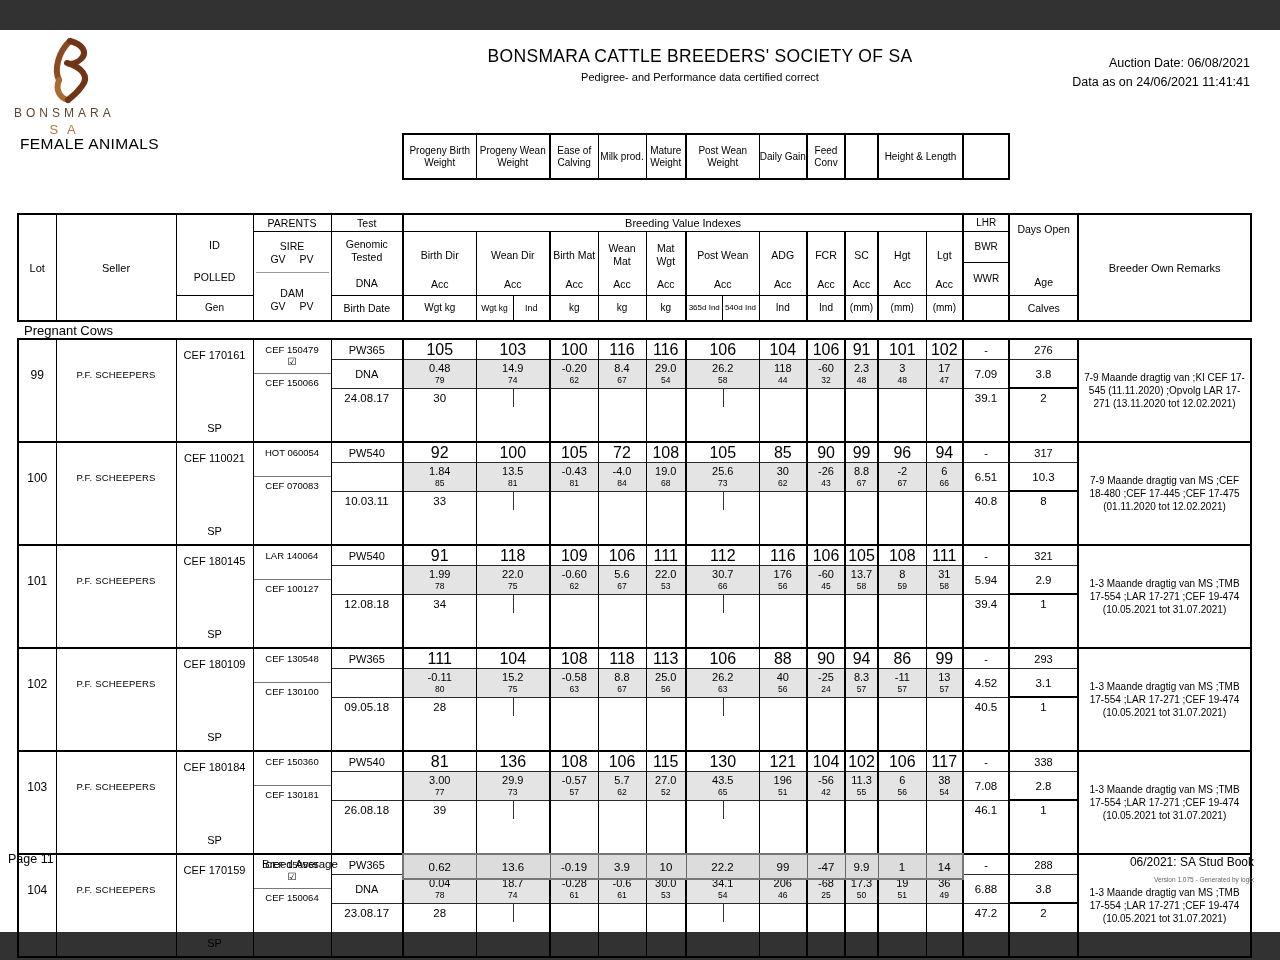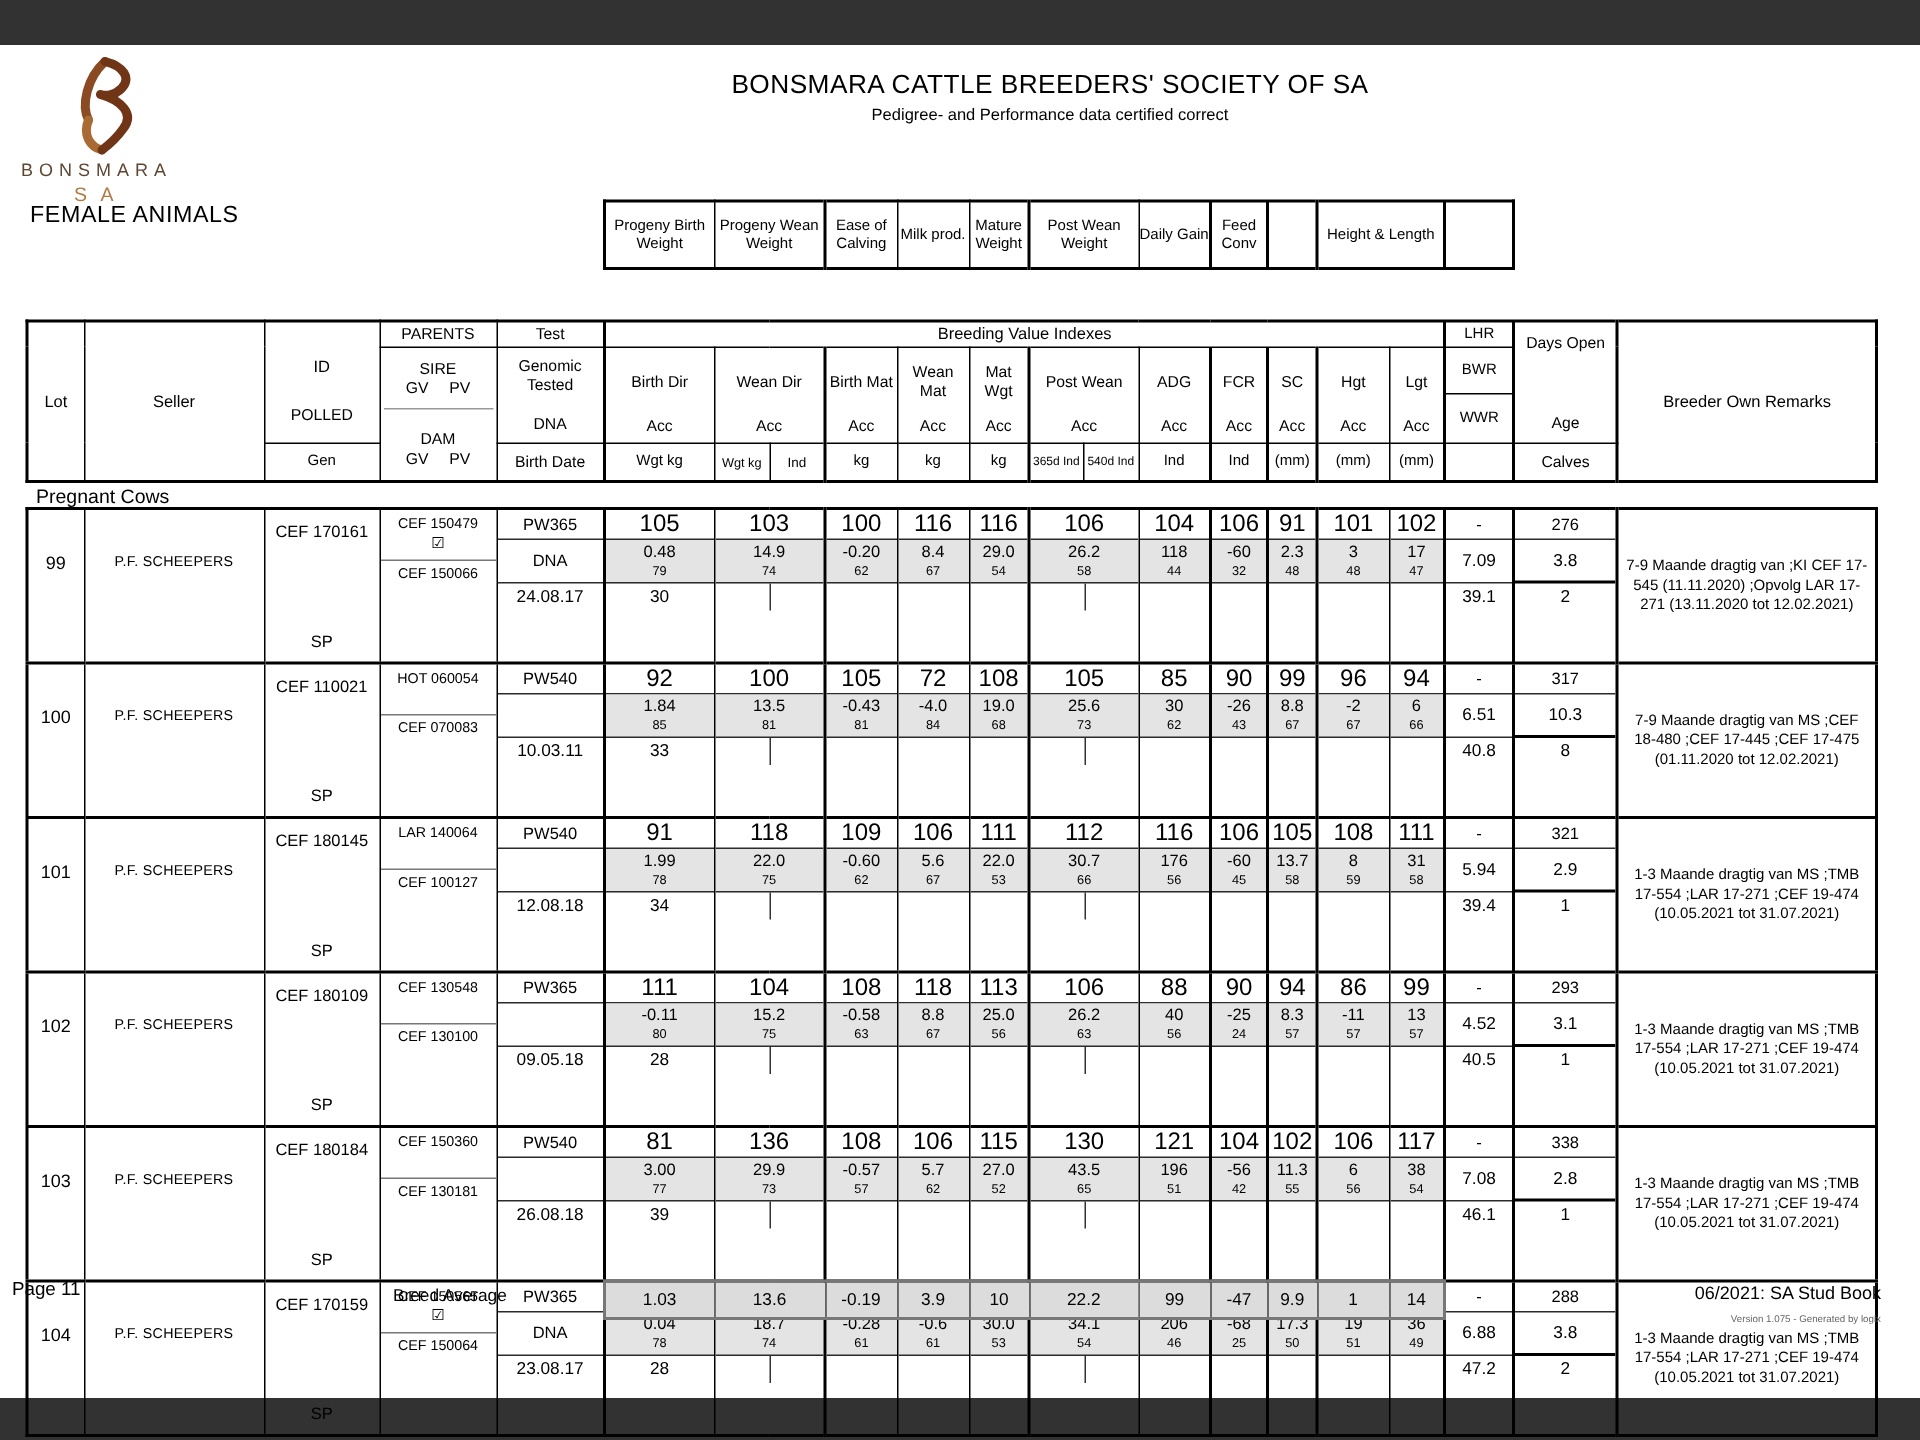--- a/index.html
+++ b/index.html
@@ -122,20 +122,24 @@
       <path d="M11 44 C7 54 12 62 20 64" fill="none" stroke="#a96a33" stroke-width="6" stroke-linecap="round"></path>
       <path d="M22 5 C34 8 40 16 33 23 C28 28 22 28 19 27 C33 31 42 40 34 50 C29 57 24 61 20 64" fill="none" stroke="#6f3516" stroke-width="6" stroke-linecap="round" stroke-linejoin="round"></path>
     </svg>
   </div>
   <div class="logo-word">BONSMARA</div>
   <div class="logo-sa">S A</div>
 
   <div class="title-block">
     <div class="doc-title">BONSMARA CATTLE BREEDERS' SOCIETY OF SA</div>
     <div class="doc-sub2">Pedigree- and Performance data certified correct</div>
+  </div>
+  <div class="date-block">
+    <div>Auction Date: 06/08/2021</div>
+    <div>Data as on 24/06/2021 11:41:41</div>
   </div>
   <div class="female">FEMALE ANIMALS</div>
 
   <table class="gband">
     <colgroup>
         <col style="width:73px">
         <col style="width:74px">
         <col style="width:48px">
         <col style="width:48px">
         <col style="width:40px">
@@ -1125,21 +1129,21 @@
         <col style="width:40px">
         <col style="width:73px">
         <col style="width:48px">
         <col style="width:38px">
         <col style="width:33px">
         <col style="width:48px">
         <col style="width:37px">
       </colgroup>
     <tbody>
         <tr id="bavg-row">
-          <td>1.03</td>
+          <td>0.62</td>
           <td>13.6</td>
           <td>-0.19</td>
           <td>3.9</td>
           <td>10</td>
           <td>22.2</td>
           <td>99</td>
           <td>-47</td>
           <td>9.9</td>
           <td>1</td>
           <td>14</td>

